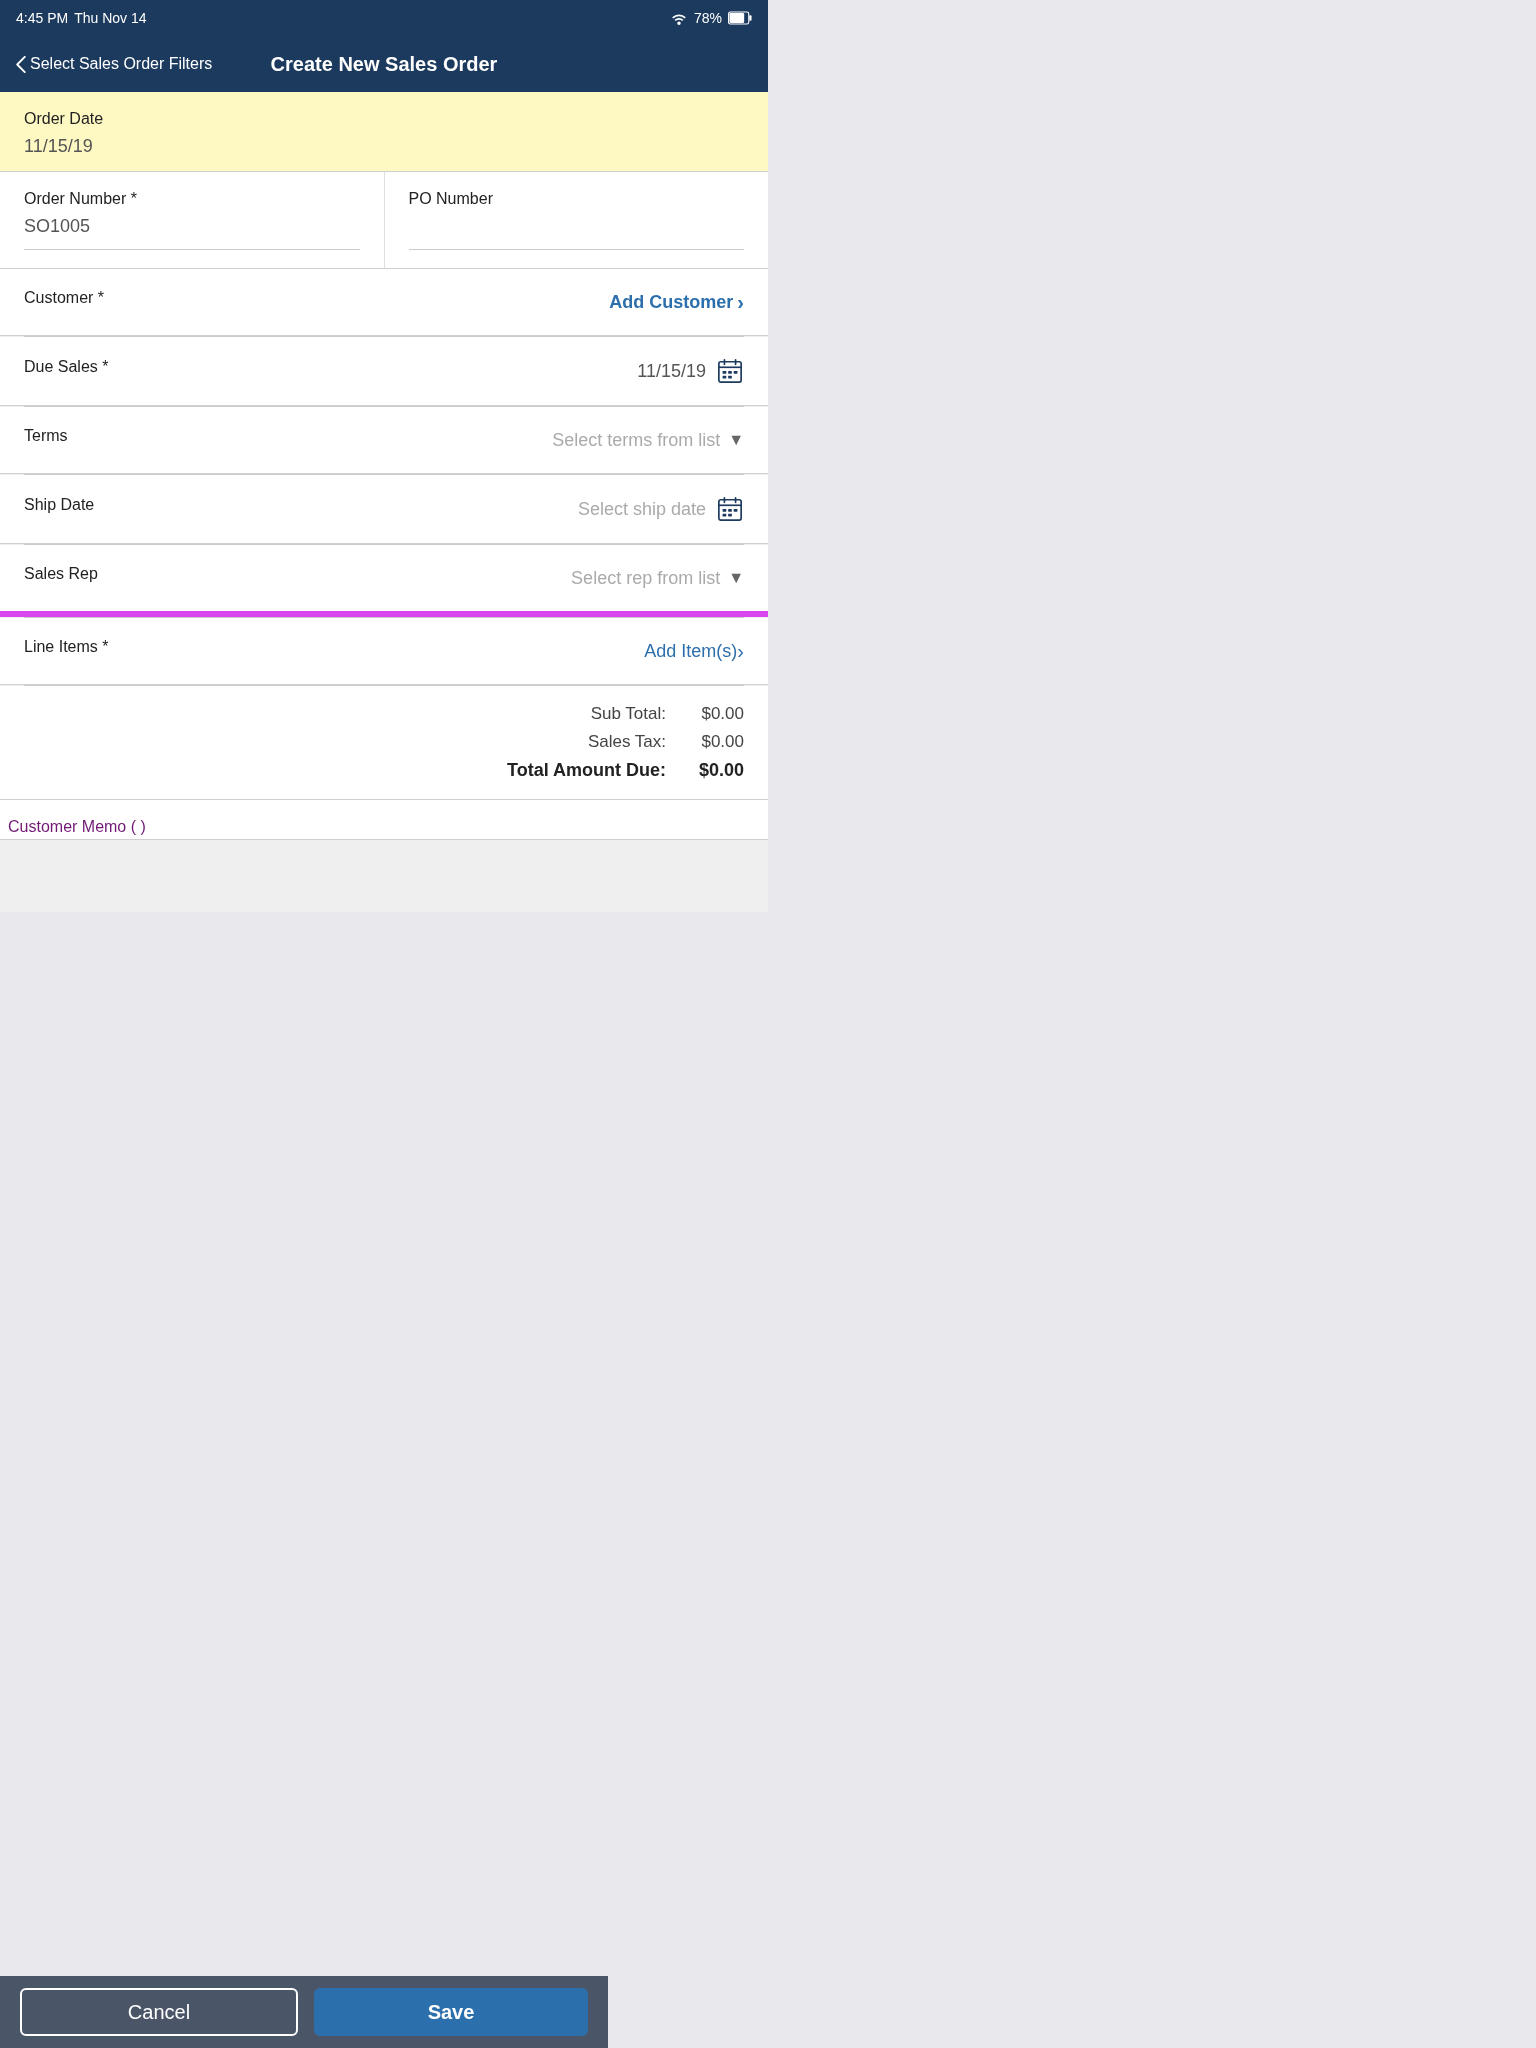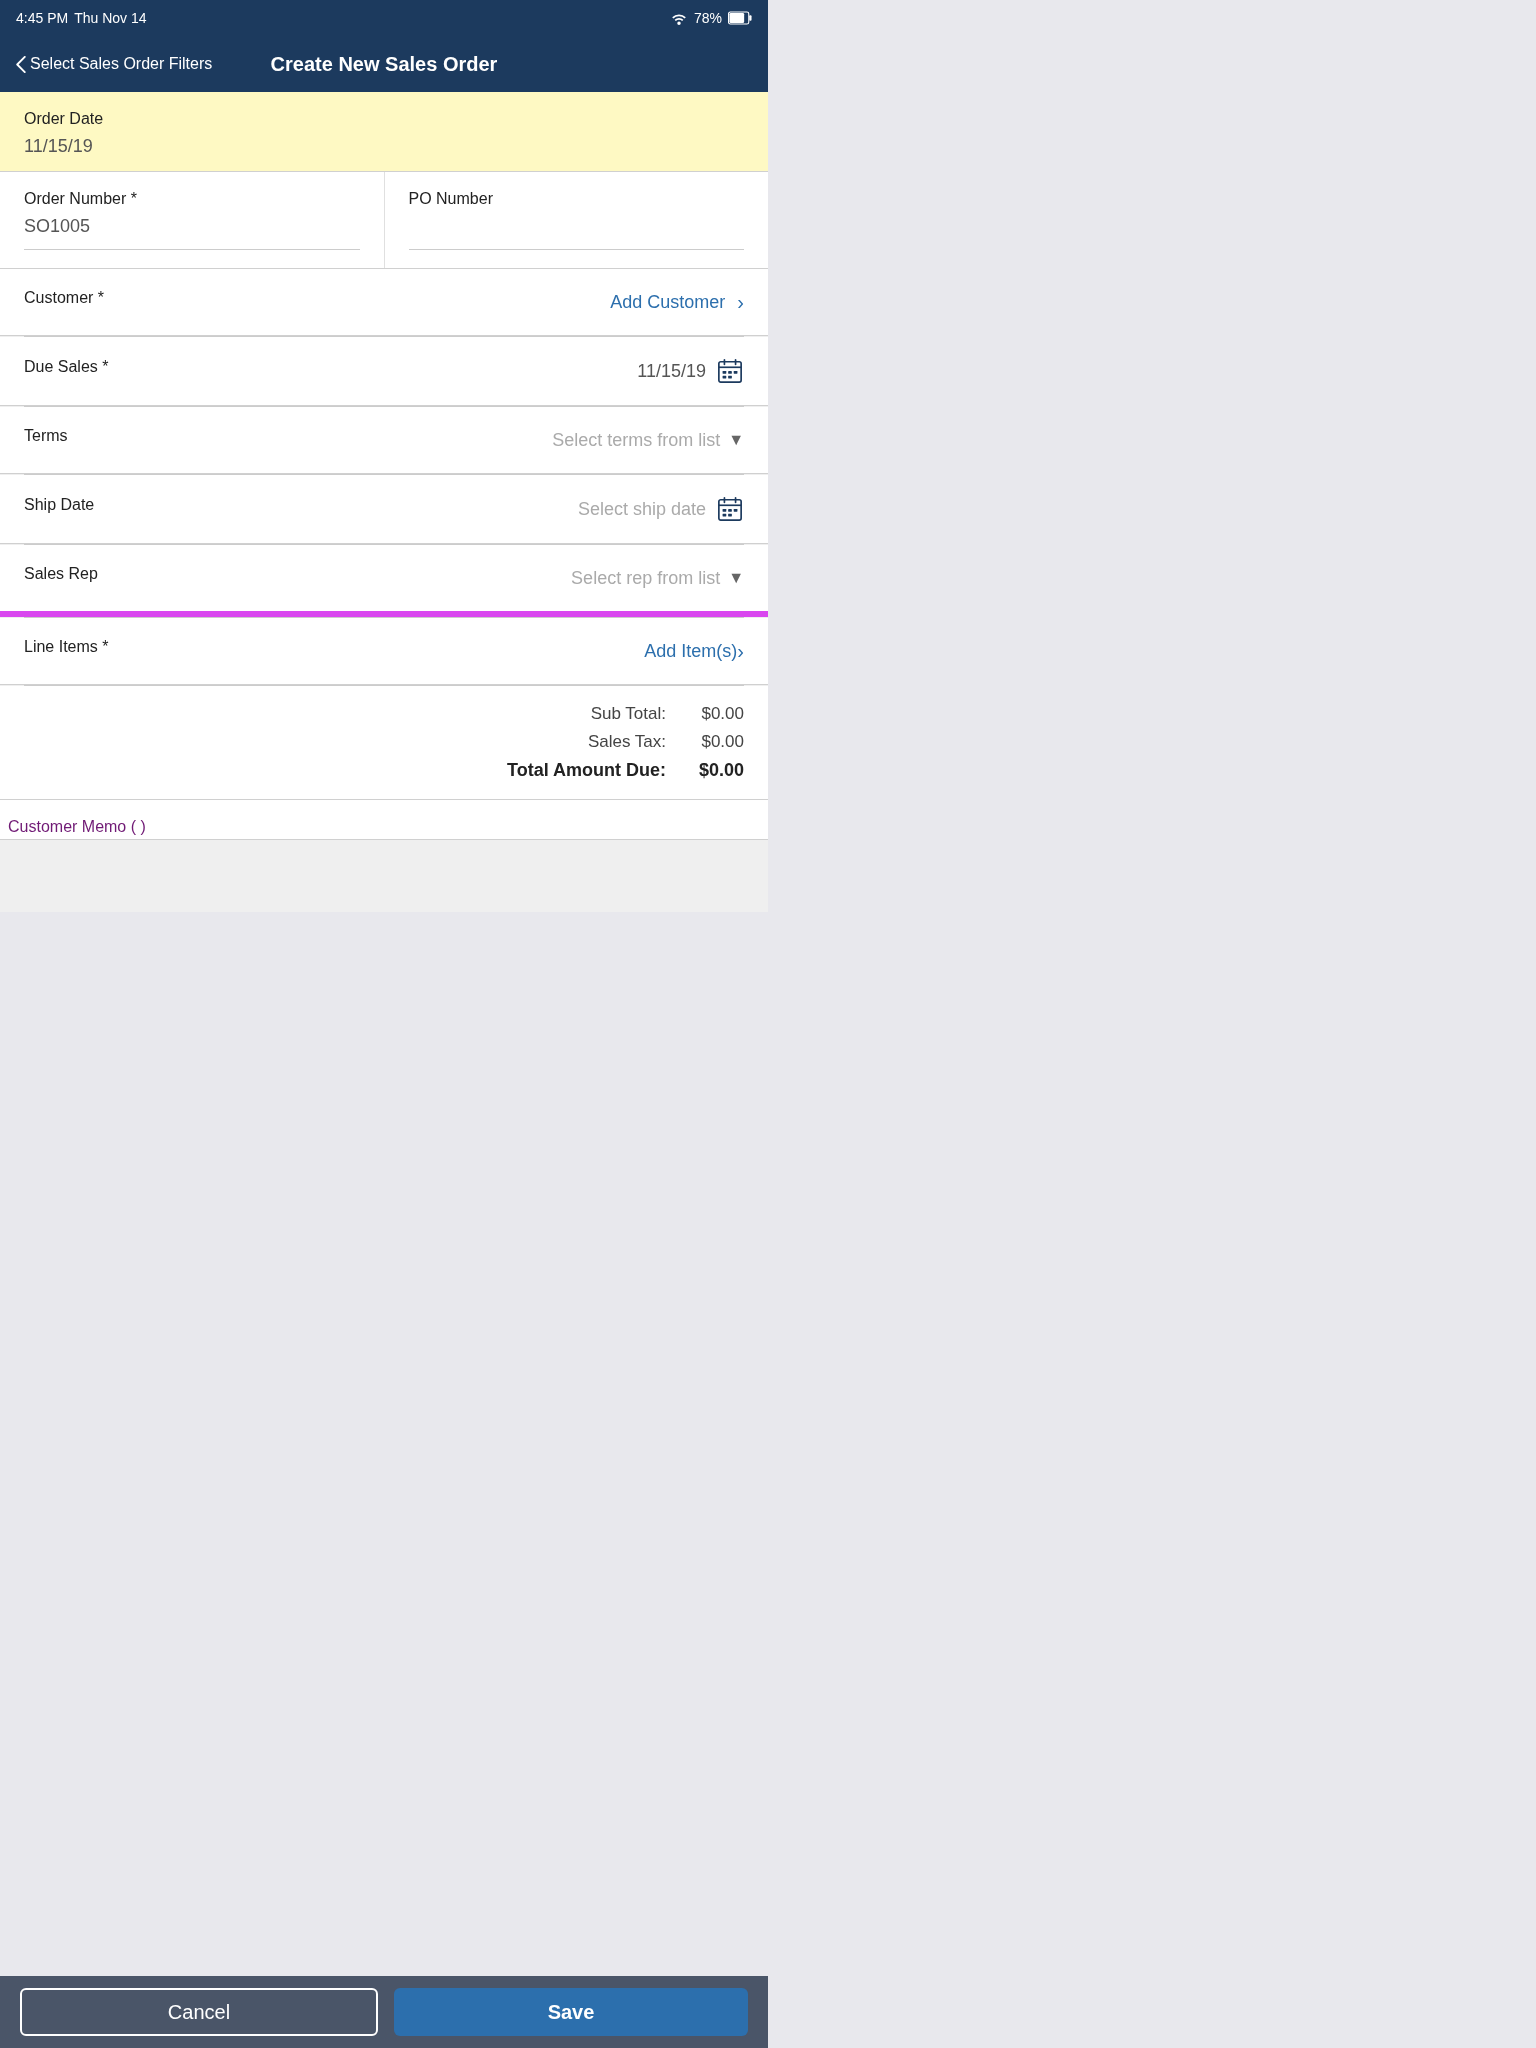--- a/index.html
+++ b/index.html
@@ -112,25 +112,25 @@
       display: flex;
       justify-content: space-between;
       align-items: center;
       padding: 20px 24px;
       background: white;
       border-bottom: 1px solid #d0d0d0;
     }
     .add-customer-btn {
       display: flex;
       align-items: center;
-      gap: 12px;
+      gap: 4px;
       color: #2c6fad;
       font-size: 18px;
       cursor: pointer;
-      font-weight: 400;
+      font-weight: 700;
     }
 
     
     .due-date-row {
       display: flex;
       justify-content: space-between;
       align-items: center;
       padding: 20px 24px;
       background: white;
       border-bottom: 1px solid #d0d0d0;
@@ -235,21 +235,21 @@
       border-bottom: 1px solid #d0d0d0;
       color: #701a75;
       font-size: 16px;
     }
 
     
     .action-bar {
       position: fixed;
       bottom: 0;
       left: 0;
-      width: 768px;
+      width: 608px;
       background: #4a5568;
       display: flex;
       align-items: center;
       justify-content: space-between;
       padding: 12px 20px;
       height: 72px;
       gap: 16px;
     }
     .cancel-btn {
       flex: 1;

